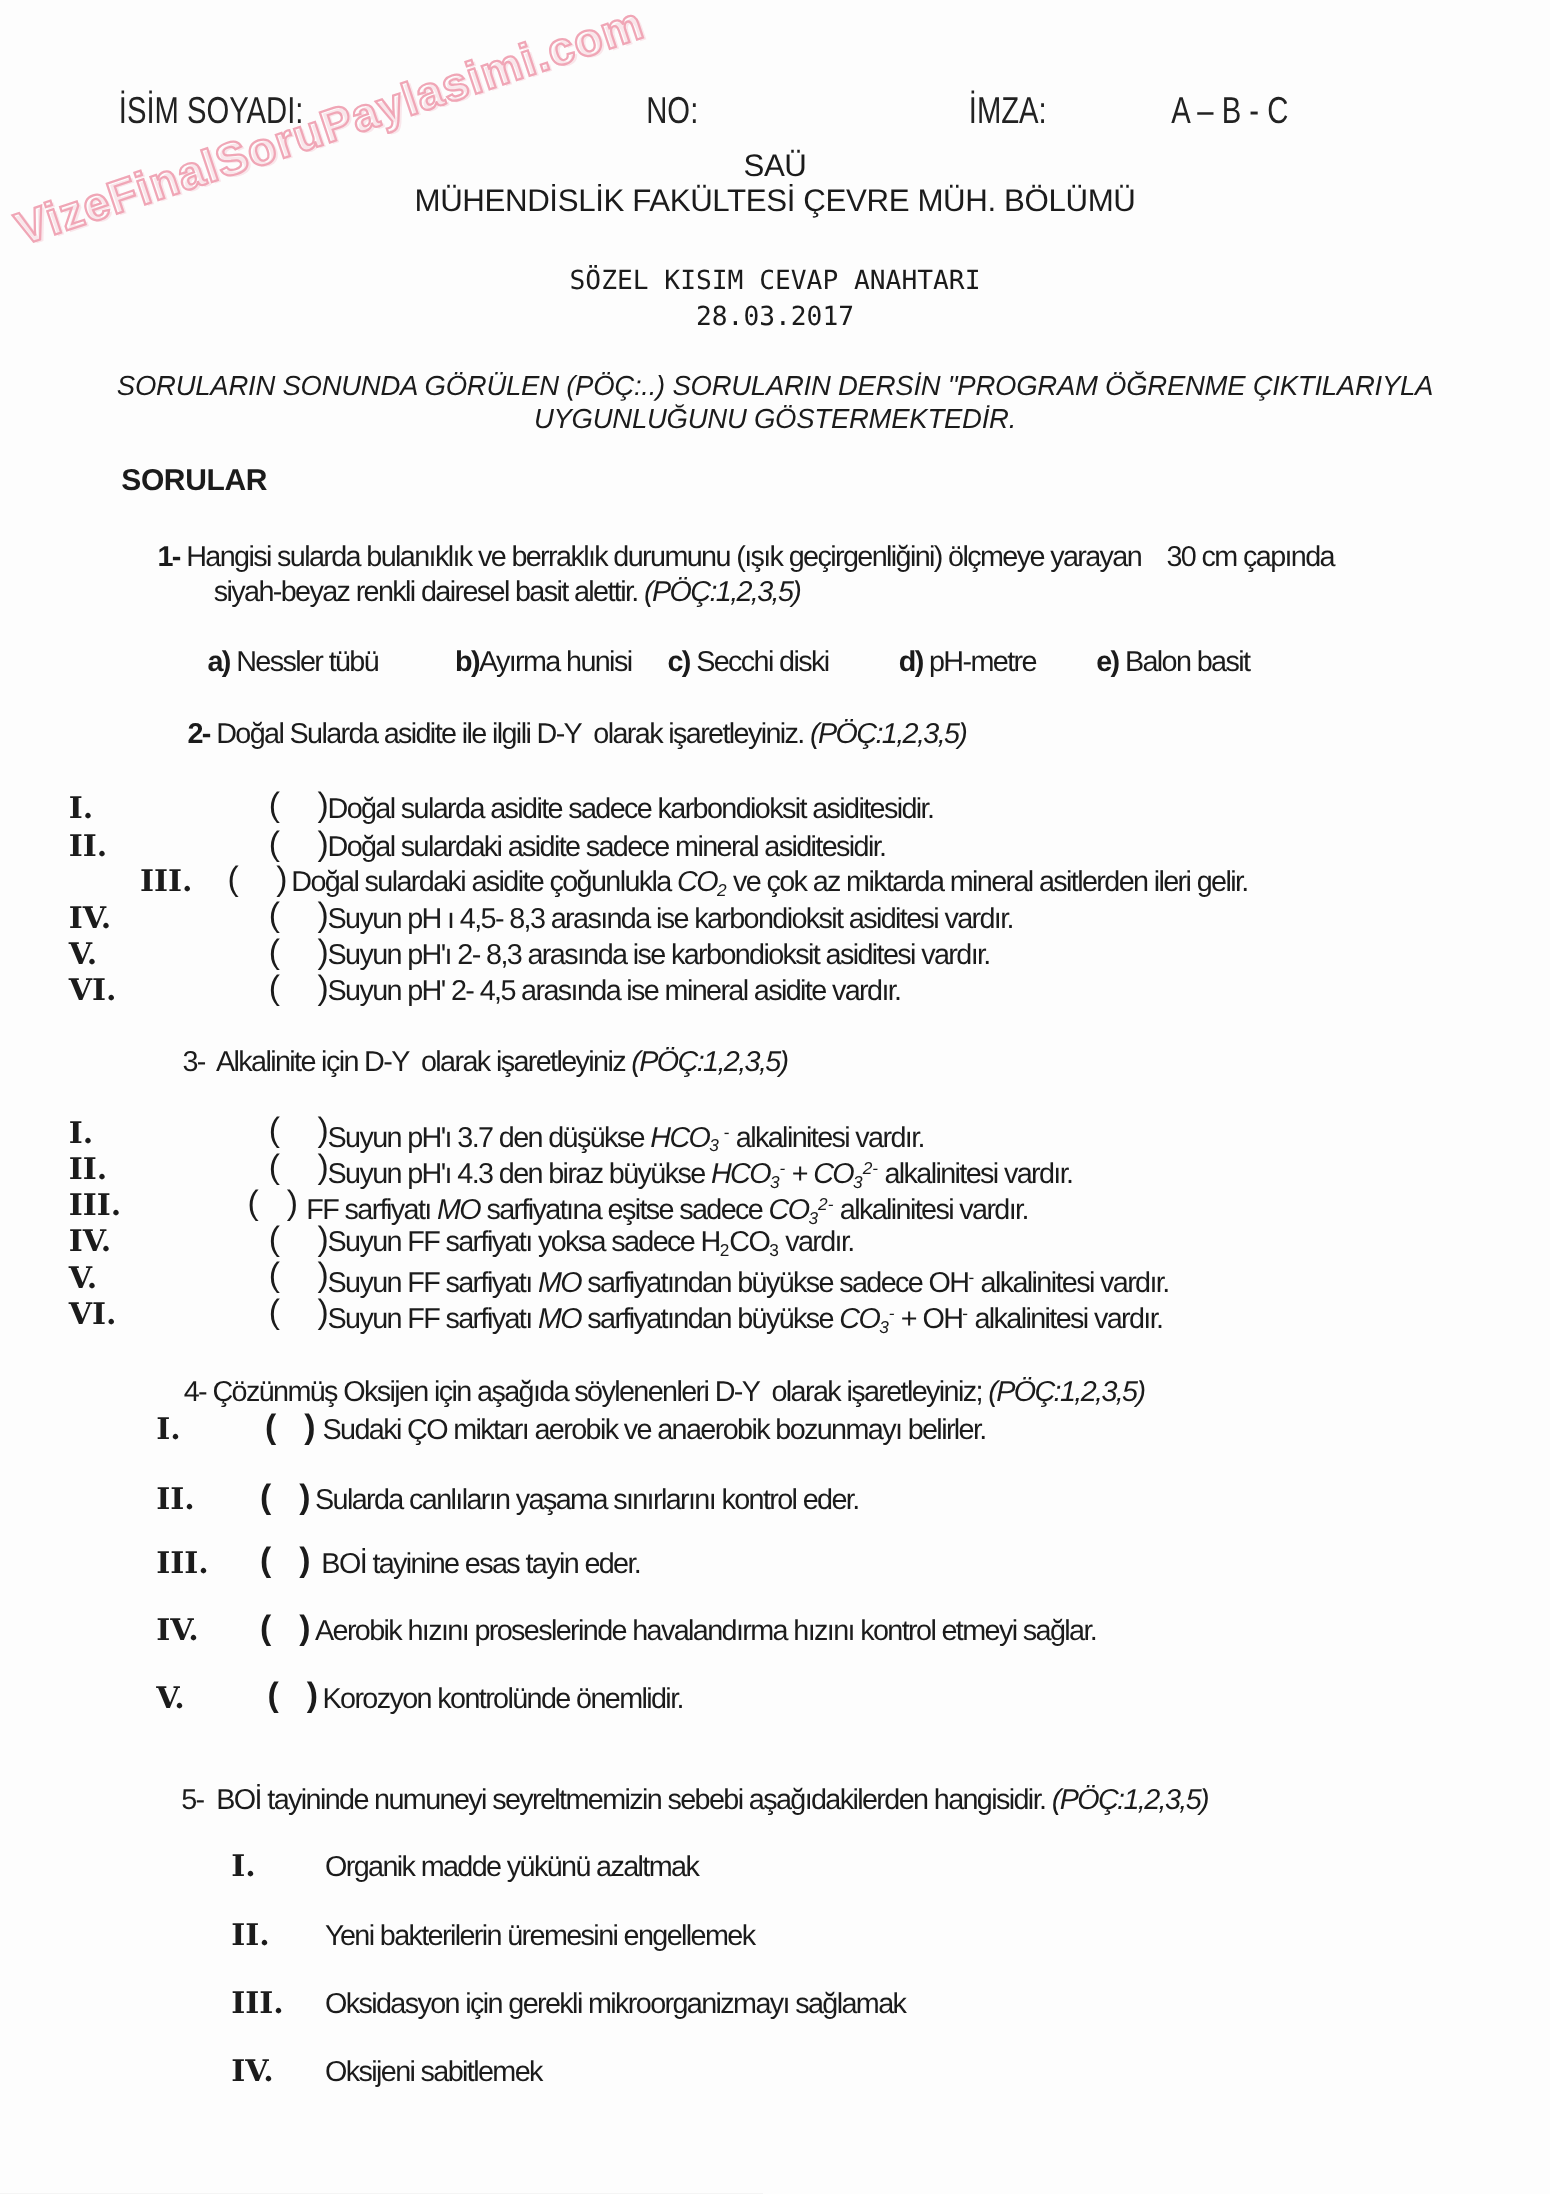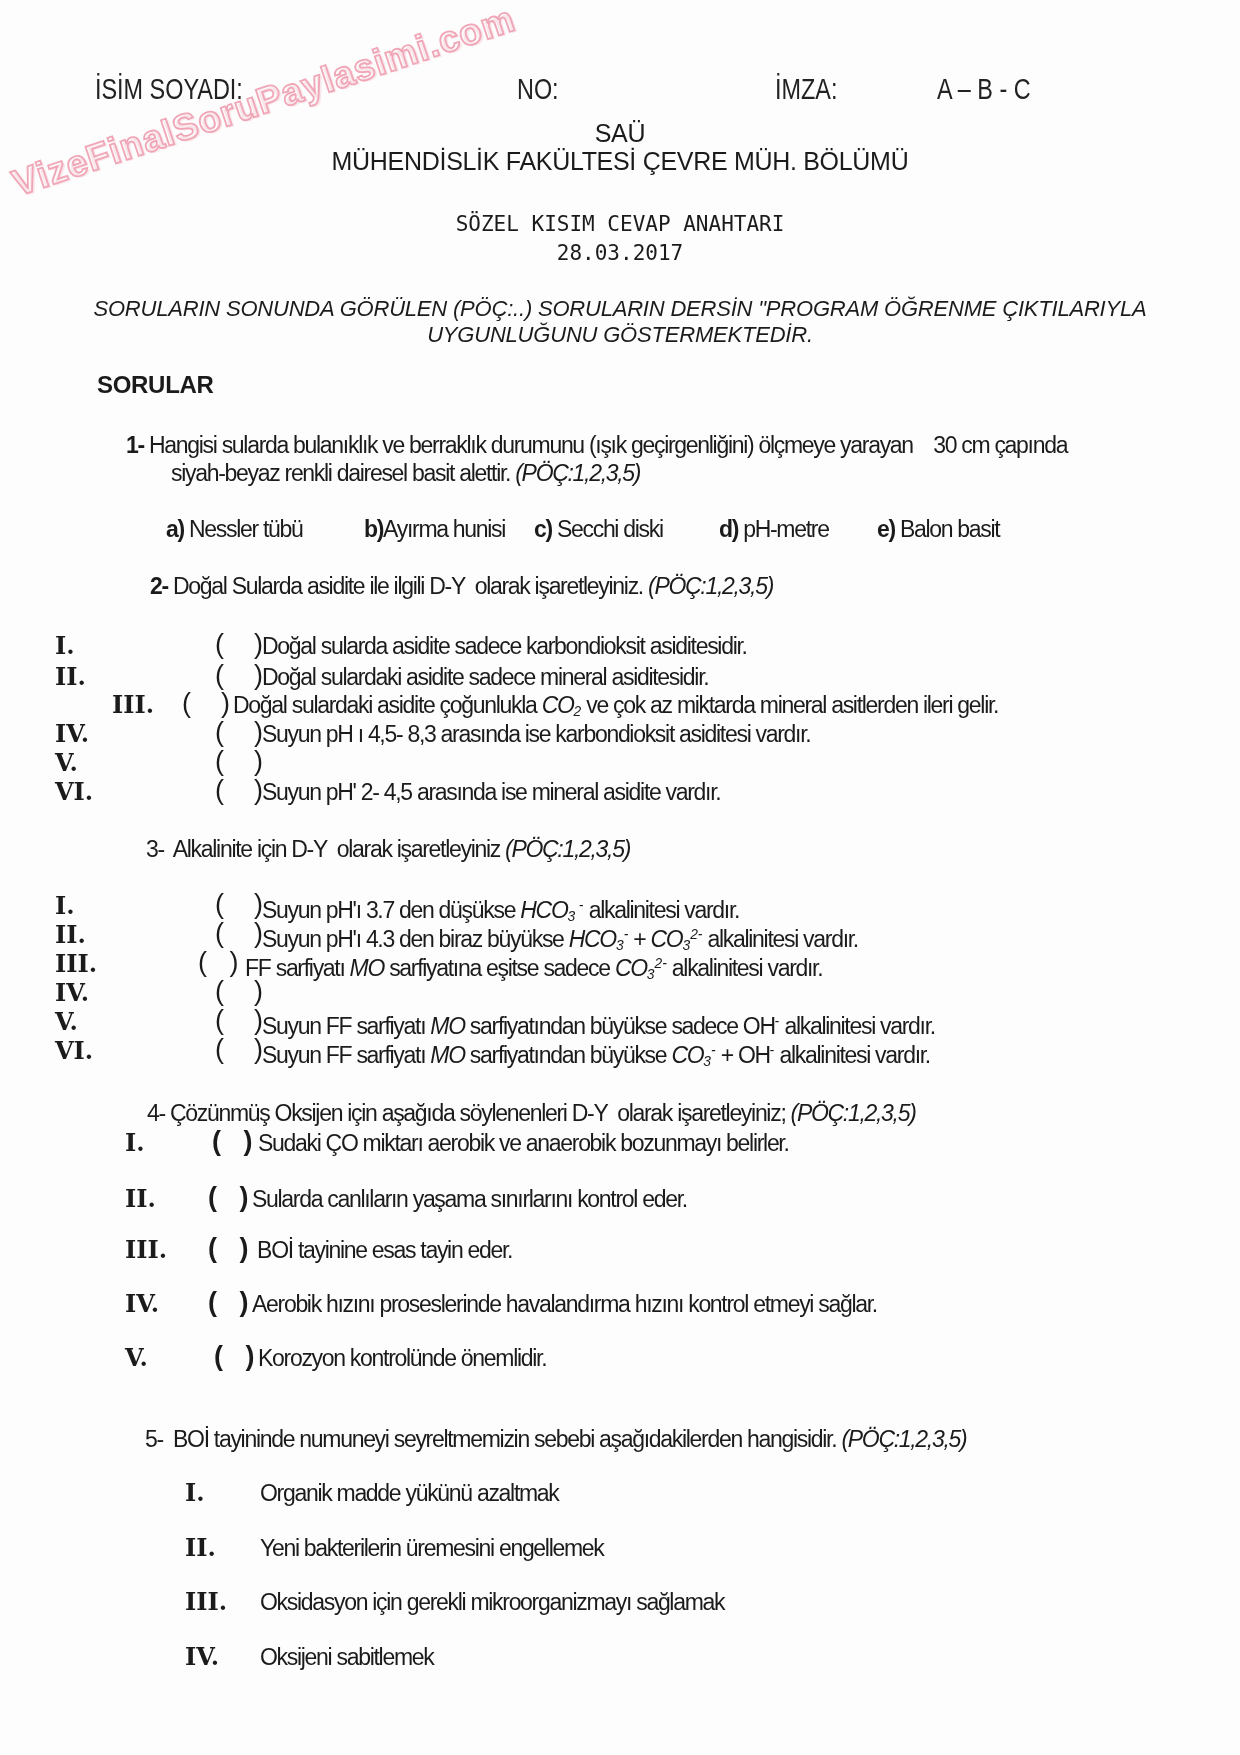--- a/index.html
+++ b/index.html
@@ -114,20 +114,21 @@
     <span style="left:233px"><span>Doğal sulardaki asidite çoğunlukla </span><span class="i">CO</span><sub class="i">2</sub><span> ve çok az miktarda mineral asitlerden ileri gelir.</span></span>
   </div>
   <div class="line" style="top:719px">
     <span class="rn" style="left:55px">IV.</span>
     <span class="par" style="left:215px">(    )</span>
     <span style="left:262px"><span>Suyun pH ı 4,5- 8,3 arasında ise karbondioksit asiditesi vardır.</span></span>
   </div>
   <div class="line" style="top:748px">
     <span class="rn" style="left:55px">V.</span>
     <span class="par" style="left:215px">(    )</span>
+    <span style="left:262px"><span>Suyun pH'ı 2- 8,3 arasında ise karbondioksit asiditesi vardır.</span></span>
   </div>
   <div class="line" style="top:777px">
     <span class="rn" style="left:55px">VI.</span>
     <span class="par" style="left:215px">(    )</span>
     <span style="left:262px"><span>Suyun pH' 2- 4,5 arasında ise mineral asidite vardır.</span></span>
   </div>
 
   <div class="line" style="top:834px">
     <span style="left:146px"><span>3-  Alkalinite için D-Y  olarak işaretleyiniz </span><span class="i">(PÖÇ:1,2,3,5)</span></span>
   </div>
@@ -142,20 +143,21 @@
     <span style="left:262px"><span>Suyun pH'ı 4.3 den biraz büyükse </span><span class="i">HCO</span><sub class="i">3</sub><sup class="i">-</sup><span> + </span><span class="i">CO</span><sub class="i">3</sub><sup class="i">2-</sup><span> alkalinitesi vardır.</span></span>
   </div>
   <div class="line" style="top:949px">
     <span class="rn" style="left:55px">III.</span>
     <span class="par" style="left:198px">(   )</span>
     <span style="left:240px"><span> FF sarfiyatı </span><span class="i">MO</span><span> sarfiyatına eşitse sadece </span><span class="i">CO</span><sub class="i">3</sub><sup class="i">2-</sup><span> alkalinitesi vardır.</span></span>
   </div>
   <div class="line" style="top:978px">
     <span class="rn" style="left:55px">IV.</span>
     <span class="par" style="left:215px">(    )</span>
+    <span style="left:262px"><span>Suyun FF sarfiyatı yoksa sadece H</span><sub>2</sub><span>CO</span><sub>3</sub><span> vardır.</span></span>
   </div>
   <div class="line" style="top:1007px">
     <span class="rn" style="left:55px">V.</span>
     <span class="par" style="left:215px">(    )</span>
     <span style="left:262px"><span>Suyun FF sarfiyatı </span><span class="i">MO</span><span> sarfiyatından büyükse sadece OH</span><sup>-</sup><span> alkalinitesi vardır.</span></span>
   </div>
   <div class="line" style="top:1036px">
     <span class="rn" style="left:55px">VI.</span>
     <span class="par" style="left:215px">(    )</span>
     <span style="left:262px"><span>Suyun FF sarfiyatı </span><span class="i">MO</span><span> sarfiyatından büyükse </span><span class="i">CO</span><sub class="i">3</sub><sup class="i">-</sup><span> + OH</span><sup>-</sup><span> alkalinitesi vardır.</span></span>

